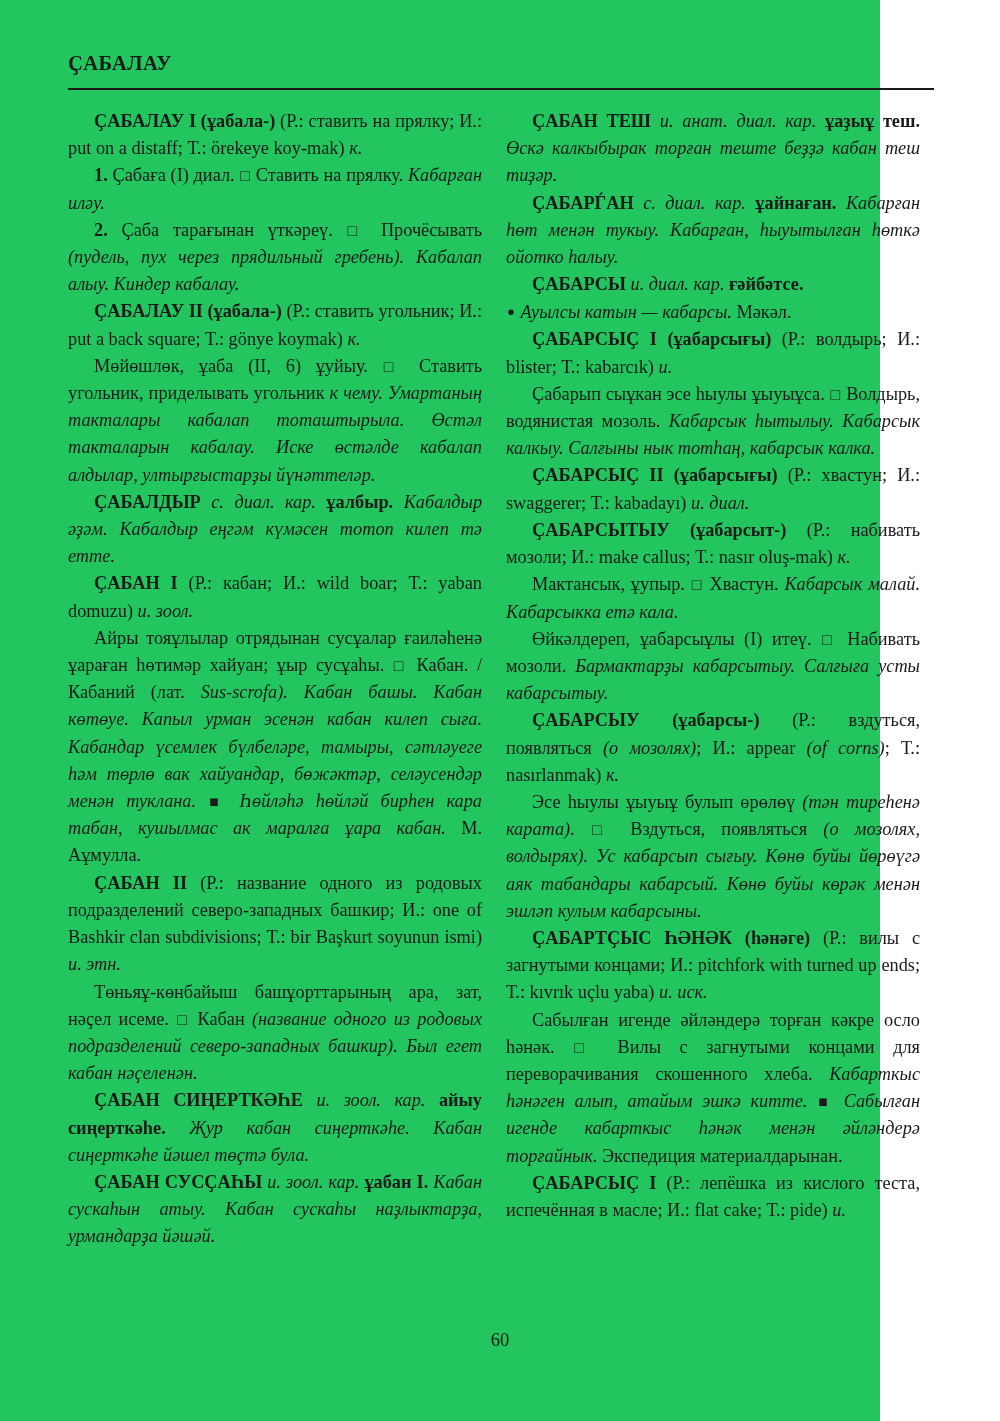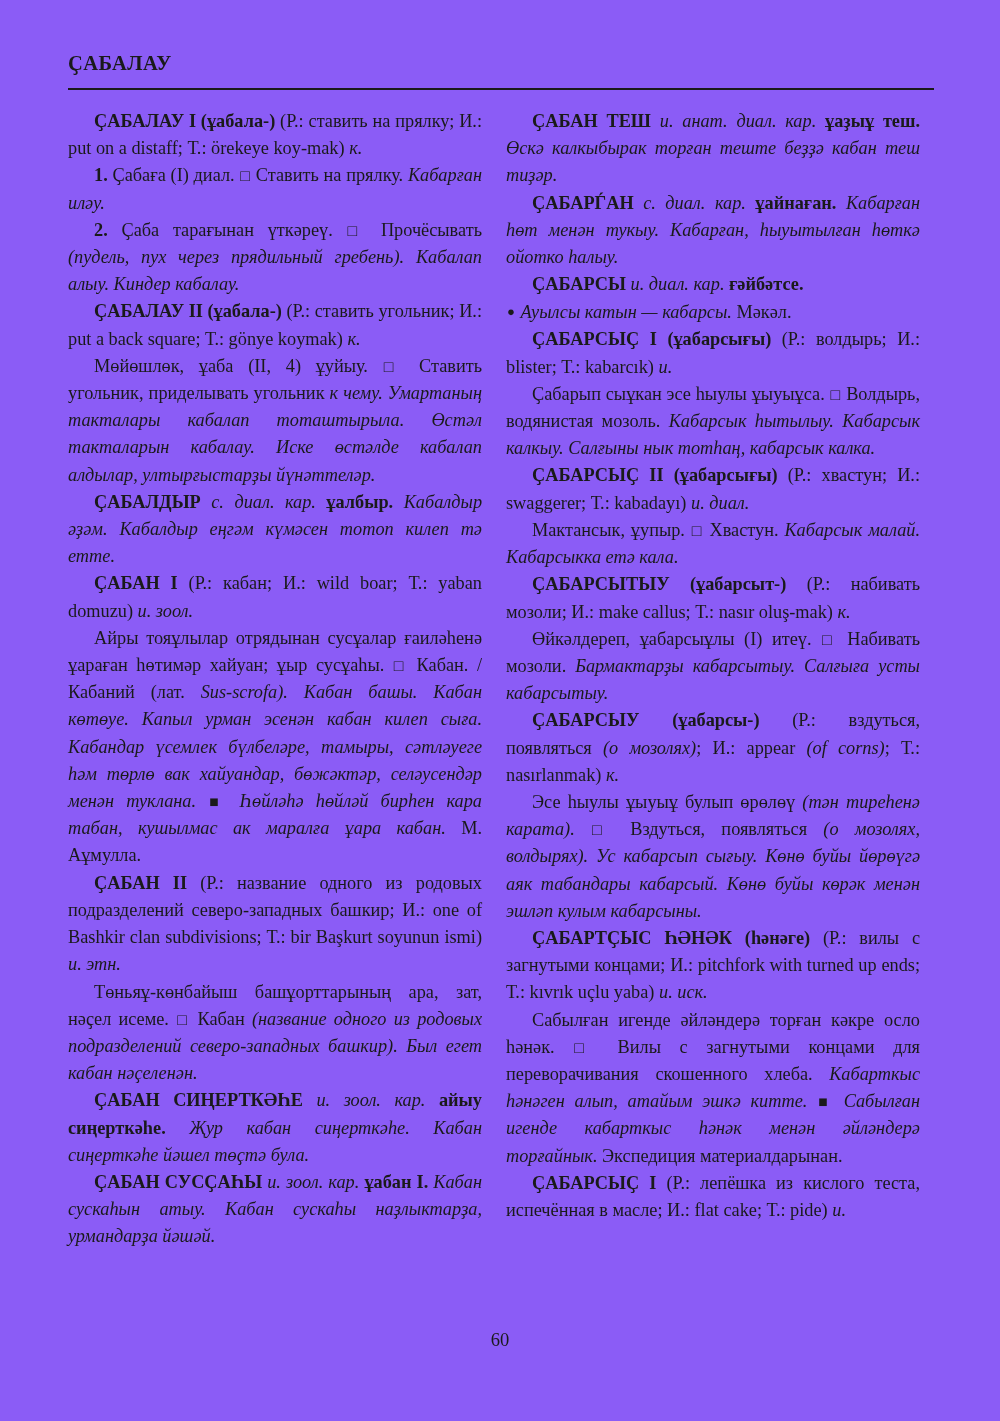--- a/index.html
+++ b/index.html
@@ -11,23 +11,23 @@
     width: 1000px;
     height: 1421px;
     font-family: "Liberation Serif", "DejaVu Serif", serif;
     color: #1a1a1a;
     position: relative;
     overflow: hidden;
   }
   .page {
     position: absolute;
     left: 0; top: 0;
-    width: 1000px;
+    width: 880px;
     height: 1421px;
-    background: #8b5cf6;
+    background: #22c55e;
   }
   .running-head {
     position: absolute;
     left: 68px;
     top: 52px;
     font-size: 20.5px;
     font-weight: bold;
     letter-spacing: 0.4px;
   }
   .head-rule {
@@ -121,21 +121,21 @@
         <i>Кабалап алыу. Киндер кабалау.</i>
       </p>
 
       <p class="entry ind">
         <b>ҪАБАЛАУ II</b>
         <b>(ұабала-)</b>
         <span>(Р.: ставить угольник; И.: put a back square; Т.: gönye koymak)</span>
         <i>к.</i>
       </p>
       <p class="entry ind">
-        <span>Мөйөшлөк, ұаба (II, 4) ұуйыу.</span>
+        <span>Мөйөшлөк, ұаба (II, 6) ұуйыу.</span>
         <span class="sq"></span>
         <span>Ставить угольник, приделывать угольник</span>
         <i>к чему.</i>
         <i>Умартаның такталары кабалап тоташтырыла. Өстәл такталарын кабалау. Иске өстәлде кабалап алдылар, ултырғыстарҙы йүнәттеләр.</i>
       </p>
 
       <p class="entry ind">
         <b>ҪАБАЛДЫР</b>
         <i>с. диал. кар.</i>
         <b>ұалбыр.</b>
@@ -227,31 +227,31 @@
         <i>Кабарсык һытылыу. Кабарсык калкыу. Салғыны нык тотһаң, кабарсык калка.</i>
       </p>
 
       <p class="entry ind">
         <b>ҪАБАРСЫҪ II</b>
         <b>(ұабарсығы)</b>
         <span>(Р.: хвастун; И.: swaggerer; Т.: kabadayı)</span>
         <i>и. диал.</i>
       </p>
       <p class="entry ind">
-        <span>Мактансык, ұупыр.</span>
-        <span class="sq"></span>
-        <span>Хвастун.</span>
-        <i>Кабарсык малай. Кабарсыкка етә кала.</i>
-      </p>
-
-      <p class="entry ind">
         <b>ҪАБАРСЫТЫУ</b>
         <b>(ұабарсыт-)</b>
         <span>(Р.: набивать мозоли; И.: make callus; Т.: nasır oluş-mak)</span>
         <i>к.</i>
+      </p>
+
+      <p class="entry ind">
+        <span>Мактансык, ұупыр.</span>
+        <span class="sq"></span>
+        <span>Хвастун.</span>
+        <i>Кабарсык малай. Кабарсыкка етә кала.</i>
       </p>
       <p class="entry ind">
         <span>Өйкәлдереп, ұабарсыұлы (I) итеү.</span>
         <span class="sq"></span>
         <span>Набивать мозоли.</span>
         <i>Бармактарҙы кабарсытыу. Салғыға усты кабарсытыу.</i>
       </p>
 
       <p class="entry ind">
         <b>ҪАБАРСЫУ</b>

